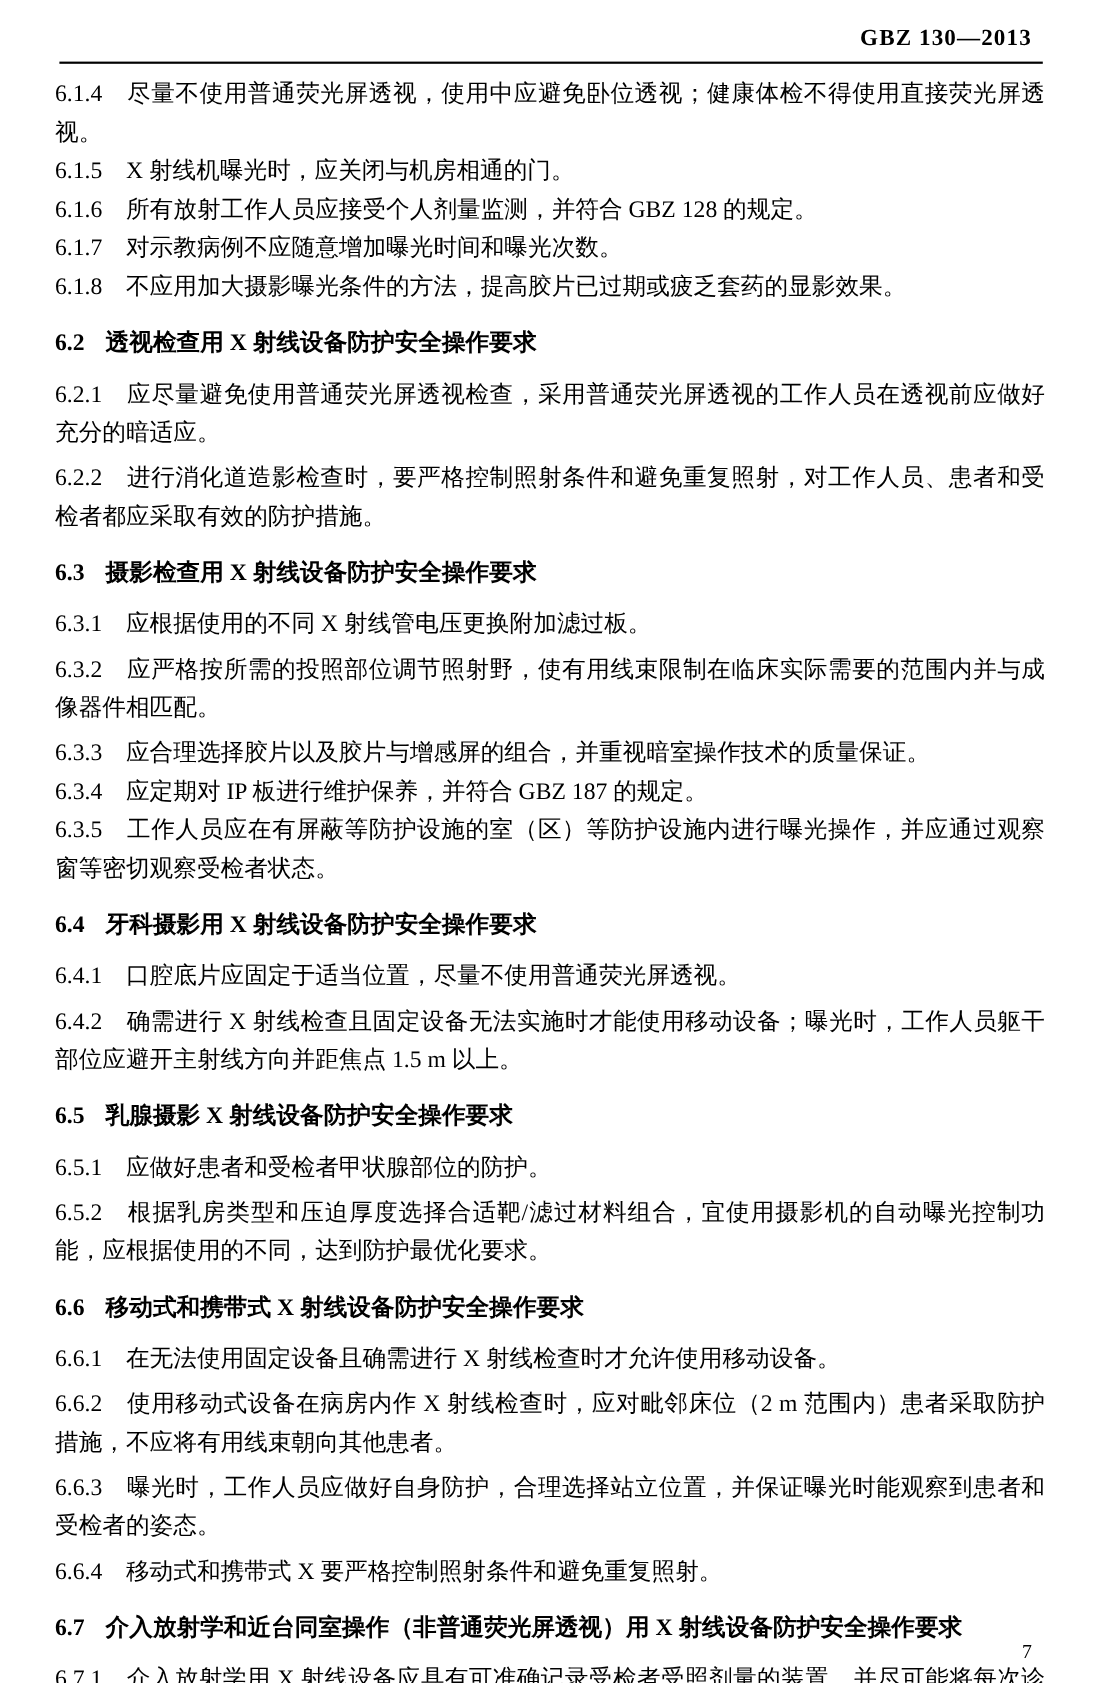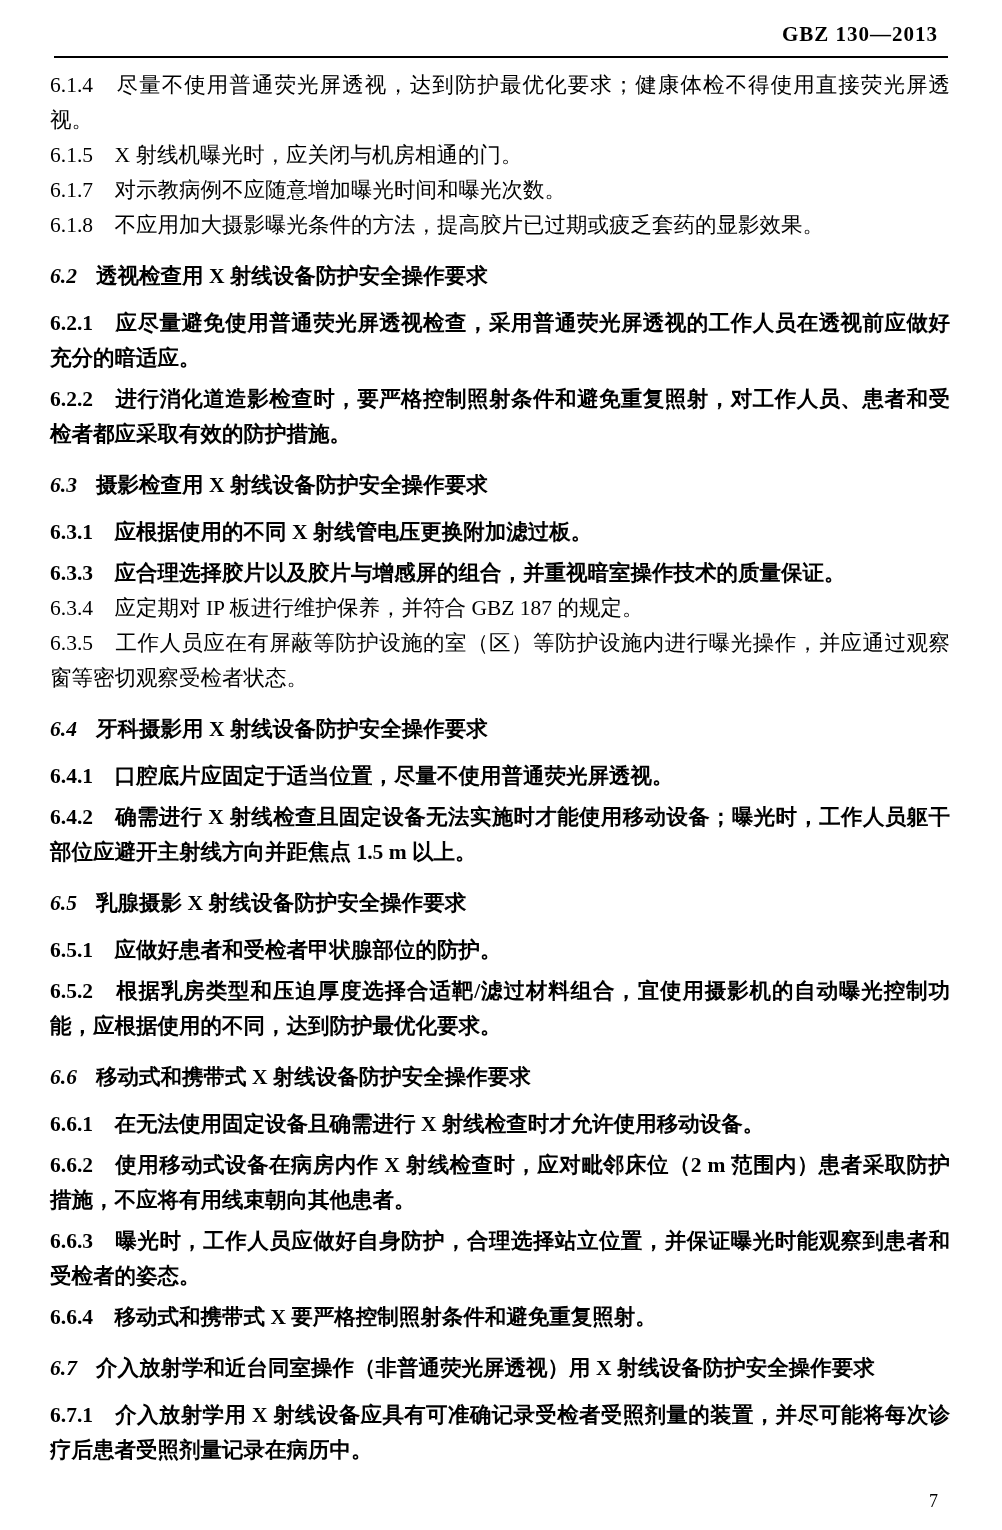--- a/index.html
+++ b/index.html
@@ -56,60 +56,61 @@
   }
   .sec-head {
     font-size: 21.5px;
     font-weight: bold;
     line-height: 35px;
     margin: 16px 0 12px 0;
   }
   .sec-head .secnum {
     display: inline-block;
     min-width: 46px;
-    font-style: italic;
   }
-  .gap-small { margin-top: 6px; font-weight: bold; }
+  .gap-small { margin-top: 6px; }
   .footer {
     position: absolute;
     bottom: 18px;
     right: 34px;
     font-size: 18px;
   }
 </style>
 </head>
 <body>
 
 <div class="page">
 
   <div class="header">
     <span>GBZ 130—2013</span>
   </div>
 
   <div class="rule"></div>
 
   <div class="content">
 
-    <p class="para">6.1.4　尽量不使用普通荧光屏透视，达到防护最优化要求；健康体检不得使用直接荧光屏透视。</p>
+    <p class="para">6.1.4　尽量不使用普通荧光屏透视，使用中应避免卧位透视；健康体检不得使用直接荧光屏透视。</p>
     <p class="para">6.1.5　X 射线机曝光时，应关闭与机房相通的门。</p>
+    <p class="para">6.1.6　所有放射工作人员应接受个人剂量监测，并符合 GBZ 128 的规定。</p>
     <p class="para">6.1.7　对示教病例不应随意增加曝光时间和曝光次数。</p>
     <p class="para">6.1.8　不应用加大摄影曝光条件的方法，提高胶片已过期或疲乏套药的显影效果。</p>
 
     <h2 class="sec-head">
       <span class="secnum">6.2</span><span>透视检查用 X 射线设备防护安全操作要求</span>
     </h2>
 
     <p class="para gap-small">6.2.1　应尽量避免使用普通荧光屏透视检查，采用普通荧光屏透视的工作人员在透视前应做好充分的暗适应。</p>
     <p class="para gap-small">6.2.2　进行消化道造影检查时，要严格控制照射条件和避免重复照射，对工作人员、患者和受检者都应采取有效的防护措施。</p>
 
     <h2 class="sec-head">
       <span class="secnum">6.3</span><span>摄影检查用 X 射线设备防护安全操作要求</span>
     </h2>
 
     <p class="para gap-small">6.3.1　应根据使用的不同 X 射线管电压更换附加滤过板。</p>
+    <p class="para gap-small">6.3.2　应严格按所需的投照部位调节照射野，使有用线束限制在临床实际需要的范围内并与成像器件相匹配。</p>
     <p class="para gap-small">6.3.3　应合理选择胶片以及胶片与增感屏的组合，并重视暗室操作技术的质量保证。</p>
     <p class="para">6.3.4　应定期对 IP 板进行维护保养，并符合 GBZ 187 的规定。</p>
     <p class="para">6.3.5　工作人员应在有屏蔽等防护设施的室（区）等防护设施内进行曝光操作，并应通过观察窗等密切观察受检者状态。</p>
 
     <h2 class="sec-head">
       <span class="secnum">6.4</span><span>牙科摄影用 X 射线设备防护安全操作要求</span>
     </h2>
 
     <p class="para gap-small">6.4.1　口腔底片应固定于适当位置，尽量不使用普通荧光屏透视。</p>
     <p class="para gap-small">6.4.2　确需进行 X 射线检查且固定设备无法实施时才能使用移动设备；曝光时，工作人员躯干部位应避开主射线方向并距焦点 1.5 m 以上。</p>

